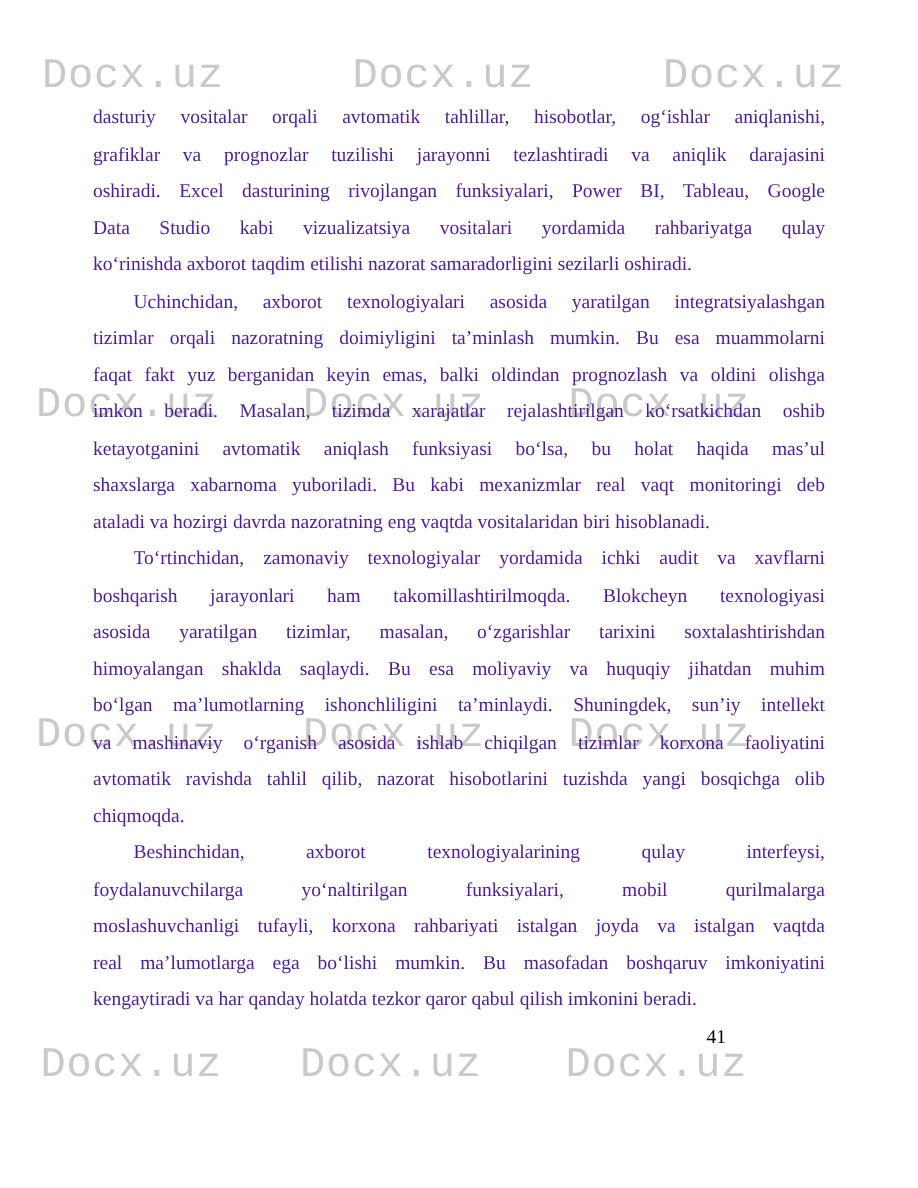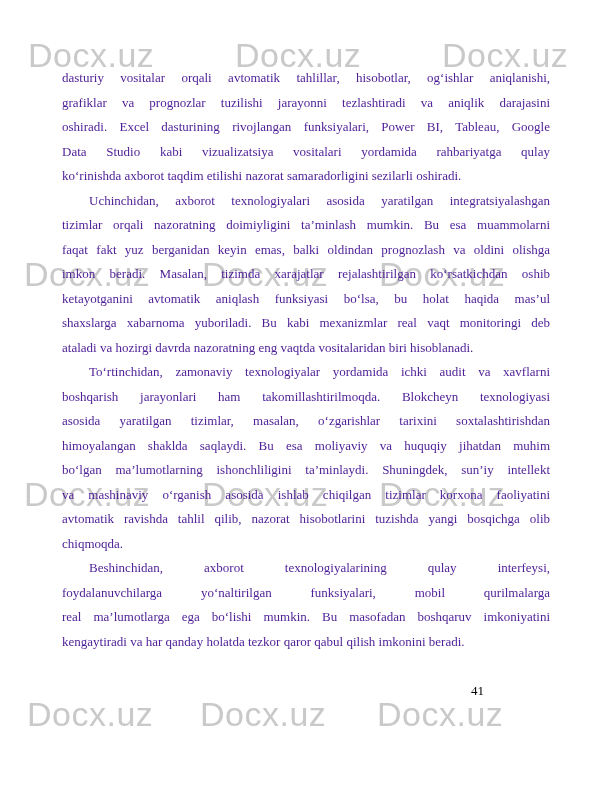--- a/index.html
+++ b/index.html
@@ -15,22 +15,22 @@
     overflow: hidden;
     font-family: "Liberation Serif", "DejaVu Serif", serif;
   }
   .watermark-layer {
     position: absolute;
     inset: 0;
     z-index: 0;
   }
   .watermark {
     position: absolute;
-    font-family: Liberation Sans, sans-serif;
-    font-size: 34px;
+    font-family: Liberation Mono, monospace;
+    font-size: 28px;
     line-height: 1;
     letter-spacing: 0.5px;
     white-space: nowrap;
     user-select: none;
   }
   .content {
     position: absolute;
     left: 62px;
     top: 66px;
     width: 488px;
@@ -108,18 +108,19 @@
         <div class="line">asosida yaratilgan tizimlar, masalan, o‘zgarishlar tarixini soxtalashtirishdan</div>
         <div class="line">himoyalangan shaklda saqlaydi. Bu esa moliyaviy va huquqiy jihatdan muhim</div>
         <div class="line">bo‘lgan ma’lumotlarning ishonchliligini ta’minlaydi. Shuningdek, sun’iy intellekt</div>
         <div class="line">va mashinaviy o‘rganish asosida ishlab chiqilgan tizimlar korxona faoliyatini</div>
         <div class="line">avtomatik ravishda tahlil qilib, nazorat hisobotlarini tuzishda yangi bosqichga olib</div>
         <div class="line last">chiqmoqda.</div>
       </div>
       <div class="para">
         <div class="line first">Beshinchidan, axborot texnologiyalarining qulay interfeysi,</div>
         <div class="line">foydalanuvchilarga yo‘naltirilgan funksiyalari, mobil qurilmalarga</div>
+        <div class="line">moslashuvchanligi tufayli, korxona rahbariyati istalgan joyda va istalgan vaqtda</div>
         <div class="line">real ma’lumotlarga ega bo‘lishi mumkin. Bu masofadan boshqaruv imkoniyatini</div>
         <div class="line last">kengaytiradi va har qanday holatda tezkor qaror qabul qilish imkonini beradi.</div>
       </div>
     </div>
   <div class="page-number">41</div>
 </div>
 
 </body></html>

